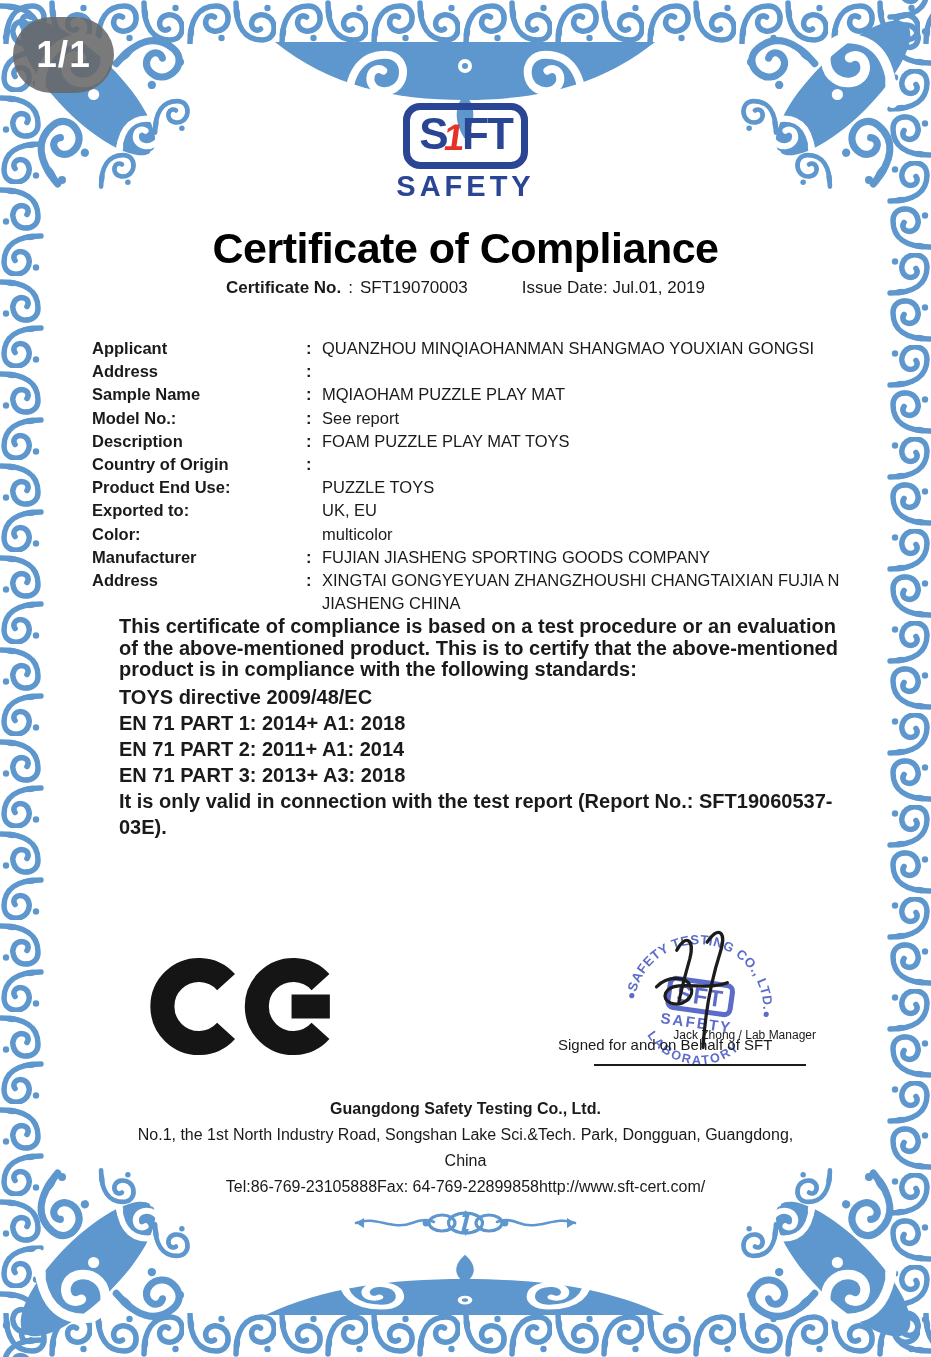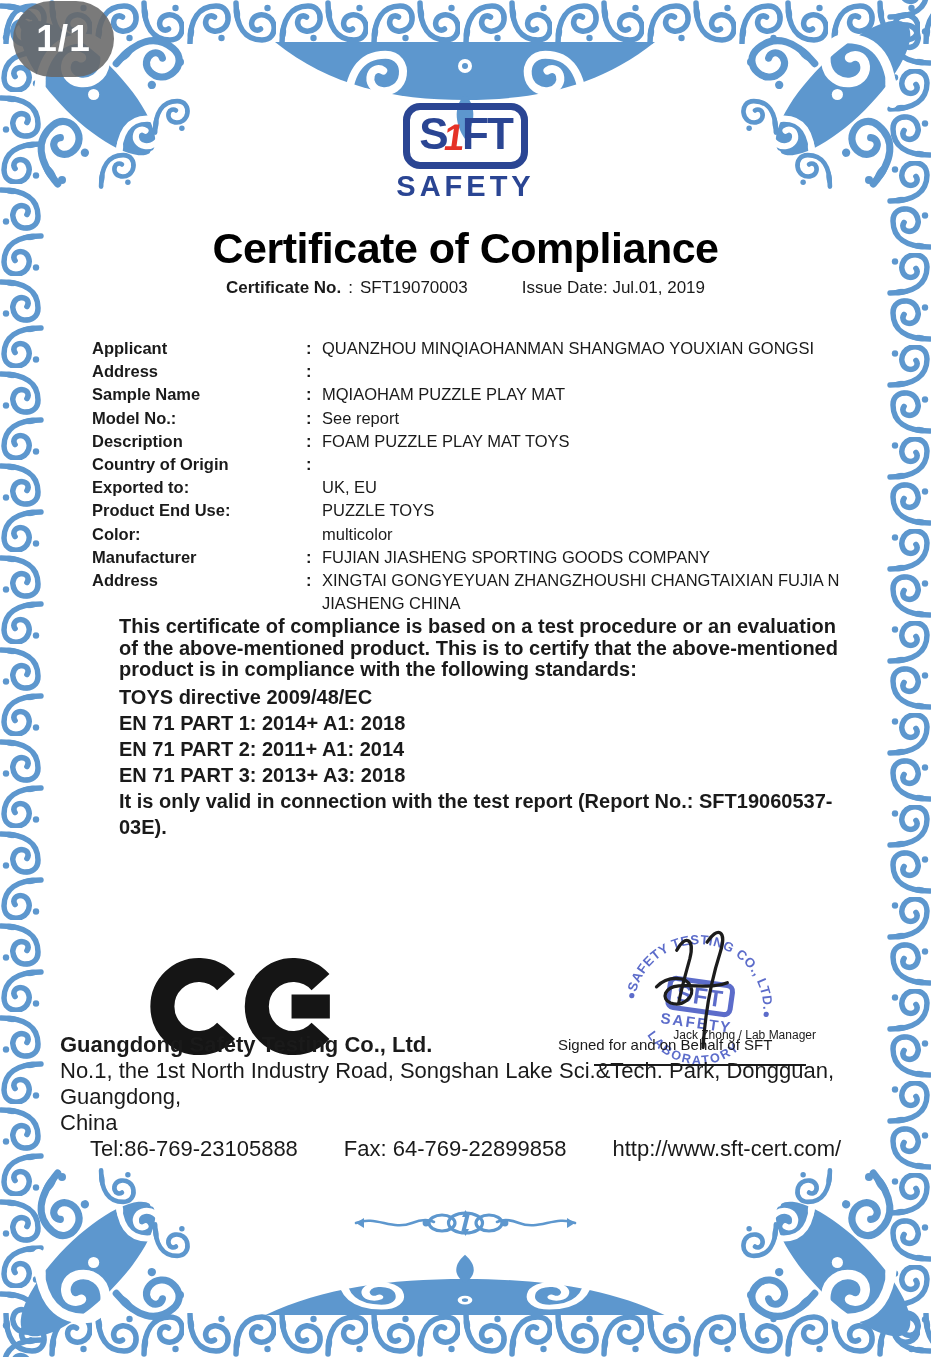--- a/index.html
+++ b/index.html
@@ -4,21 +4,21 @@
 <style>
   html,body{margin:0;padding:0;background:#fff;}
   body{width:931px;height:1357px;font-family:"Liberation Sans",sans-serif;color:#1a1a1a;}
   .page{position:relative;width:931px;height:1357px;background:#fff;overflow:hidden;}
 
   
   #borderSvg{position:absolute;left:0;top:0;z-index:1;}
   .wcurl{color:#ffffff;}
 
   
-  .badge{position:absolute;left:13px;top:1px;width:101px;height:76px;background:rgba(104,104,104,0.88);
+  .badge{position:absolute;left:13px;top:17px;width:101px;height:76px;background:rgba(104,104,104,0.88);
     border-radius:40px;display:flex;align-items:center;justify-content:center;color:#fff;
     font-size:37px;font-weight:bold;z-index:6;letter-spacing:1px;}
 
   .content{position:absolute;inset:0;z-index:3;}
 
   
   .logo{position:absolute;top:103px;left:0;width:100%;text-align:center;line-height:1;}
   .logo-box{display:inline-flex;align-items:center;border:7px solid #2a4593;border-radius:17px;padding:2px 9px 6px 9px;}
   .logo-letter{font-size:44px;font-weight:800;color:#2a4593;letter-spacing:-2px;}
   .logo-one{font-size:37px;font-weight:800;color:#e53228;transform:skewX(-8deg);margin:6px -2px 0 -3px;}
@@ -48,23 +48,23 @@
   .signedfor{position:absolute;left:558px;top:992px;font-size:15px;z-index:4;margin-top:44px;}
   .stamp{position:absolute;left:618px;top:924px;width:162px;height:162px;z-index:3;}
   .ringtext{font-size:13px;font-weight:700;letter-spacing:0.5px;fill:#4f60c6;}
   .ringtext2{font-size:12.5px;font-weight:700;letter-spacing:2px;fill:#4f60c6;}
   .stamp-sft{font-size:23px;font-weight:800;fill:#4f60c6;letter-spacing:1px;}
   .stamp-safety{font-size:15px;font-weight:800;fill:#4f60c6;letter-spacing:2px;}
   .sigline{position:absolute;left:594px;top:1064px;width:212px;border-top:2px solid #1a1a1a;z-index:4;}
   .signer{position:absolute;left:584px;top:1028px;width:232px;text-align:right;font-size:12px;z-index:4;}
 
   
-  .footer{position:absolute;top:1032px;left:60px;right:60px;text-align:left;font-size:22px;line-height:26px;z-index:3;}
+  .footer{position:absolute;top:1096px;left:60px;right:60px;text-align:center;font-size:16px;line-height:26px;z-index:3;}
   .company{font-weight:700;}
-  .contacts{display:flex;justify-content:center;gap:46px;}
+  .contacts{display:flex;justify-content:center;}
 
   .divider{position:absolute;top:1206px;left:0;width:100%;display:flex;justify-content:center;z-index:3;}
 </style>
 </head>
 <body>
 
 <div class="page">
 
   <svg id="borderSvg" width="931" height="1357" viewBox="0 0 931 1357" style="color:#5d97ce" aria-hidden="true">
     <defs>
@@ -178,29 +178,29 @@
           <span class="fsep">:</span>
           <span class="fval">FOAM PUZZLE PLAY MAT TOYS</span>
         </div>
 
         <div class="frow">
           <span class="flabel">Country of Origin</span>
           <span class="fsep">:</span>
         </div>
 
         <div class="frow">
+          <span class="flabel">Product End Use:</span>
+          <span class="fsep"></span>
+          <span class="fval">PUZZLE TOYS</span>
+        </div>
+
+        <div class="frow">
           <span class="flabel">Exported to:</span>
           <span class="fsep"></span>
           <span class="fval">UK, EU</span>
-        </div>
-
-        <div class="frow">
-          <span class="flabel">Product End Use:</span>
-          <span class="fsep"></span>
-          <span class="fval">PUZZLE TOYS</span>
         </div>
 
         <div class="frow">
           <span class="flabel">Color:</span>
           <span class="fsep"></span>
           <span class="fval">multicolor</span>
         </div>
 
         <div class="frow">
           <span class="flabel">Manufacturer</span>

